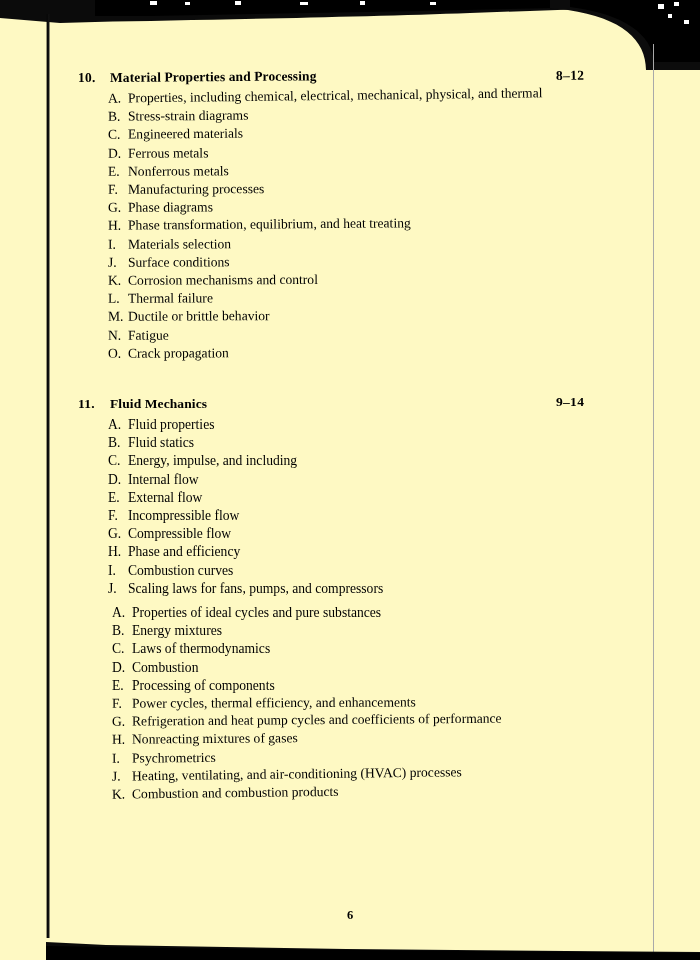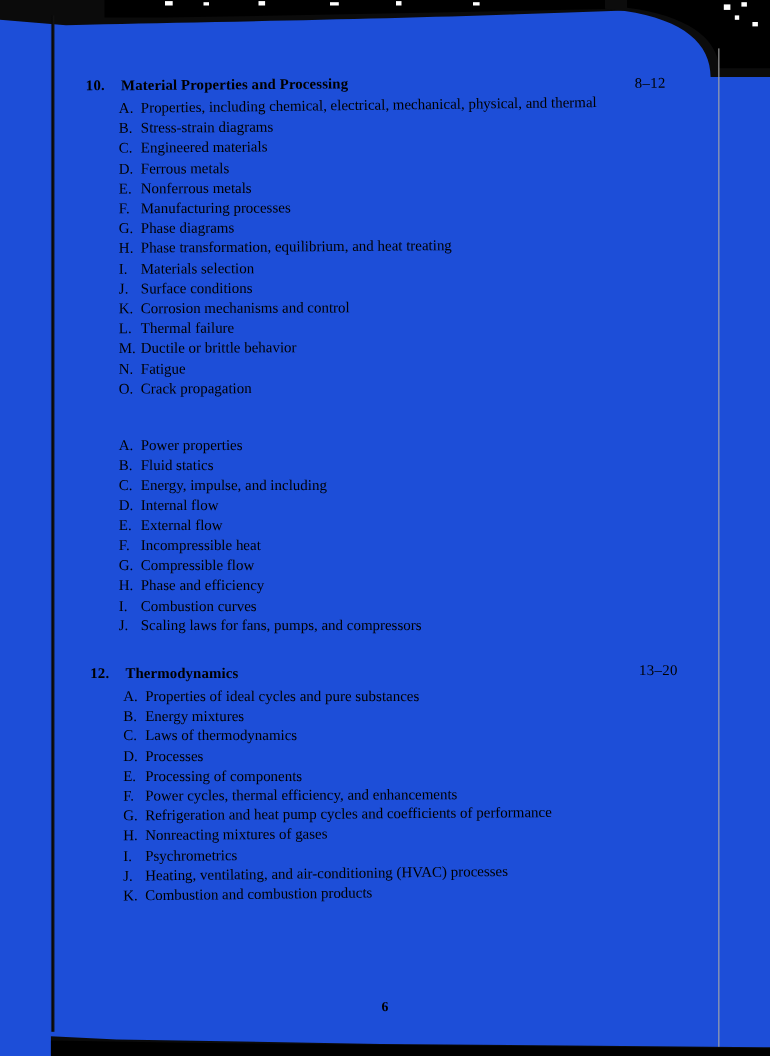--- a/index.html
+++ b/index.html
@@ -13,21 +13,21 @@
     position: relative;
     overflow: hidden;
     font-family: "Liberation Serif", "DejaVu Serif", serif;
     color: #000000;
   }
 
   
   .page {
     position: absolute;
     inset: 0;
-    background: #1d4ed8;
+    background: #fef9c3;
   }
 
   
   .scan-top-wedge {
     position: absolute;
     top: 0;
     left: 0;
     width: 700px;
     height: 26px;
     overflow: hidden;
@@ -118,25 +118,24 @@
     left: 32px;
     top: 0;
     font-weight: bold;
     font-size: 13.5px;
     letter-spacing: 0.1px;
   }
   .sec-pages {
     position: absolute;
     left: 478px;
     top: -2px;
-    font-weight: normal;
+    font-weight: bold;
     font-size: 13.5px;
     letter-spacing: 0.3px;
     white-space: nowrap;
-    margin-left: 21px;
   }
 
   .topic-list {
     list-style: none;
     margin: 0;
     padding: 0;
   }
   .topic {
     position: relative;
     padding-left: 50px;
@@ -279,44 +278,49 @@
           <span class="txt">Fatigue</span>
         </li>
         <li class="topic sk1">
           <span class="lbl">O.</span>
           <span class="txt">Crack propagation</span>
         </li>
       </ul>
     </div>
 
     <div class="section" style="top:396px;">
+      <div class="section-head">
+        <span class="sec-num">11.</span>
+        <span class="sec-title">Fluid Mechanics</span>
+        <span class="sec-pages">9–14</span>
+      </div>
       <ul class="topic-list">
         <li class="topic">
           <span class="lbl">A.</span>
-          <span class="txt">Power properties</span>
+          <span class="txt">Fluid properties</span>
         </li>
         <li class="topic">
           <span class="lbl">B.</span>
           <span class="txt">Fluid statics</span>
         </li>
         <li class="topic">
           <span class="lbl">C.</span>
           <span class="txt">Energy, impulse, and including</span>
         </li>
         <li class="topic">
           <span class="lbl">D.</span>
           <span class="txt">Internal flow</span>
         </li>
         <li class="topic">
           <span class="lbl">E.</span>
           <span class="txt">External flow</span>
         </li>
         <li class="topic">
           <span class="lbl">F.</span>
-          <span class="txt">Incompressible heat</span>
+          <span class="txt">Incompressible flow</span>
         </li>
         <li class="topic">
           <span class="lbl">G.</span>
           <span class="txt">Compressible flow</span>
         </li>
         <li class="topic">
           <span class="lbl">H.</span>
           <span class="txt">Phase and efficiency</span>
         </li>
         <li class="topic">
@@ -324,41 +328,36 @@
           <span class="txt">Combustion curves</span>
         </li>
         <li class="topic">
           <span class="lbl">J.</span>
           <span class="txt">Scaling laws for fans, pumps, and compressors</span>
         </li>
       </ul>
     </div>
 
     <div class="section shift" style="top:604px;">
-      <div class="section-head">
-        <span class="sec-num">12.</span>
-        <span class="sec-title">Thermodynamics</span>
-        <span class="sec-pages">13–20</span>
-      </div>
       <ul class="topic-list">
         <li class="topic">
           <span class="lbl">A.</span>
           <span class="txt">Properties of ideal cycles and pure substances</span>
         </li>
         <li class="topic">
           <span class="lbl">B.</span>
           <span class="txt">Energy mixtures</span>
         </li>
         <li class="topic">
           <span class="lbl">C.</span>
           <span class="txt">Laws of thermodynamics</span>
         </li>
         <li class="topic">
           <span class="lbl">D.</span>
-          <span class="txt">Processes</span>
+          <span class="txt">Combustion</span>
         </li>
         <li class="topic">
           <span class="lbl">E.</span>
           <span class="txt">Processing of components</span>
         </li>
         <li class="topic sk1">
           <span class="lbl">F.</span>
           <span class="txt">Power cycles, thermal efficiency, and enhancements</span>
         </li>
         <li class="topic sk2">

